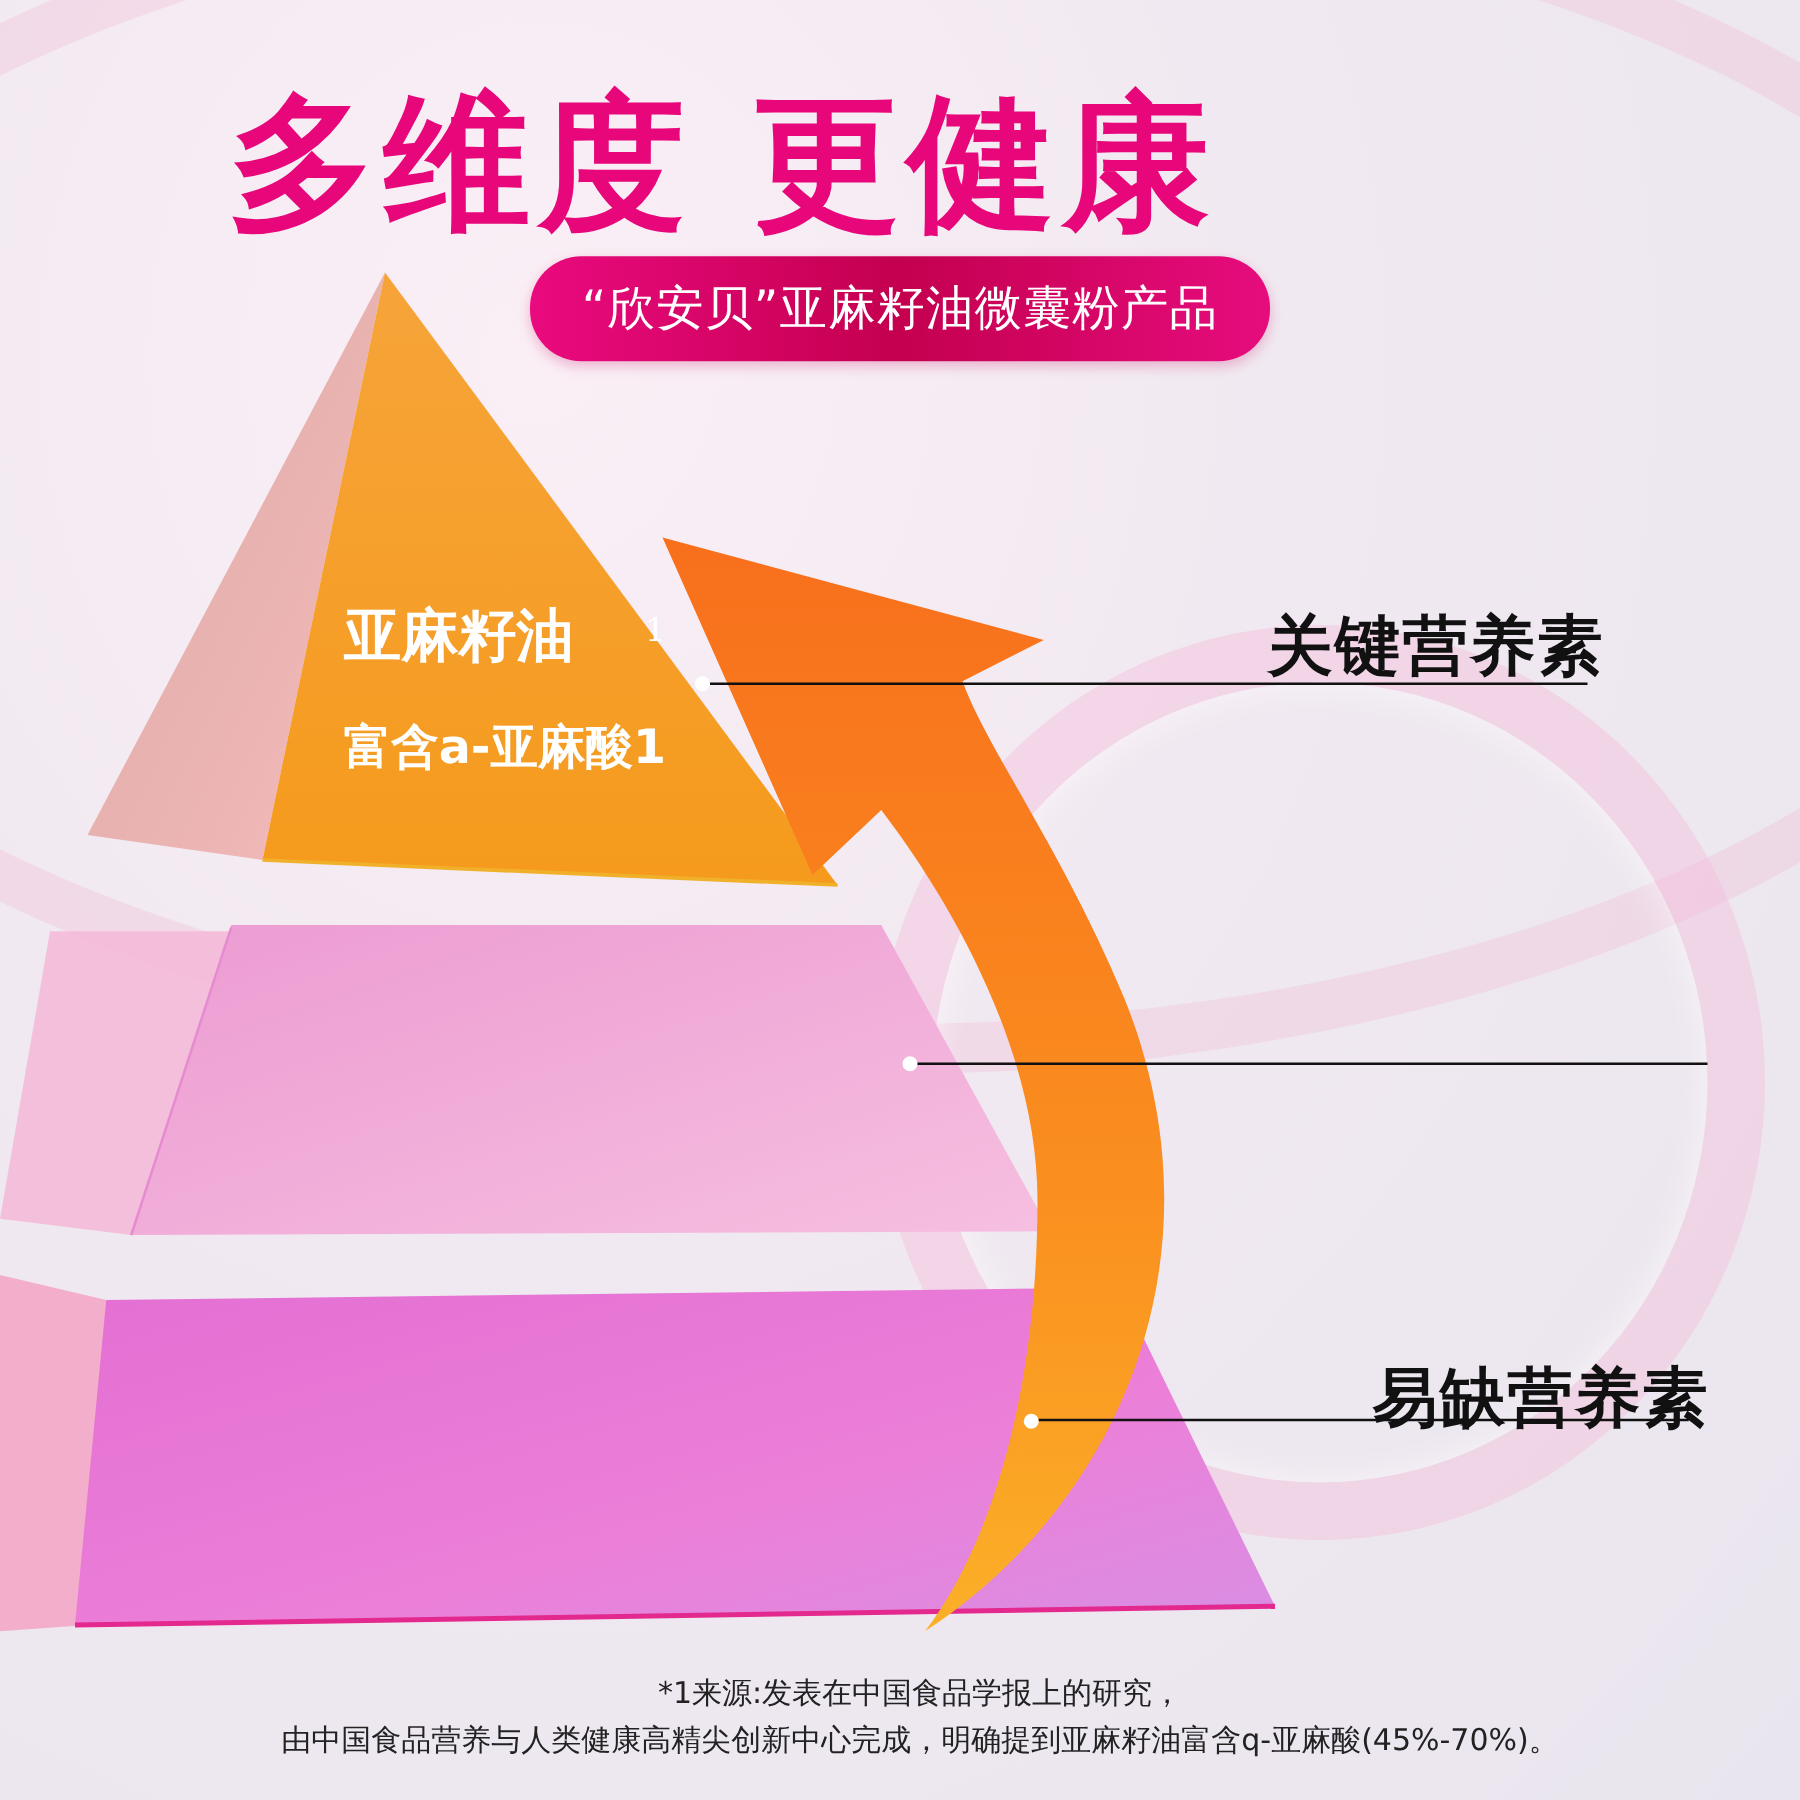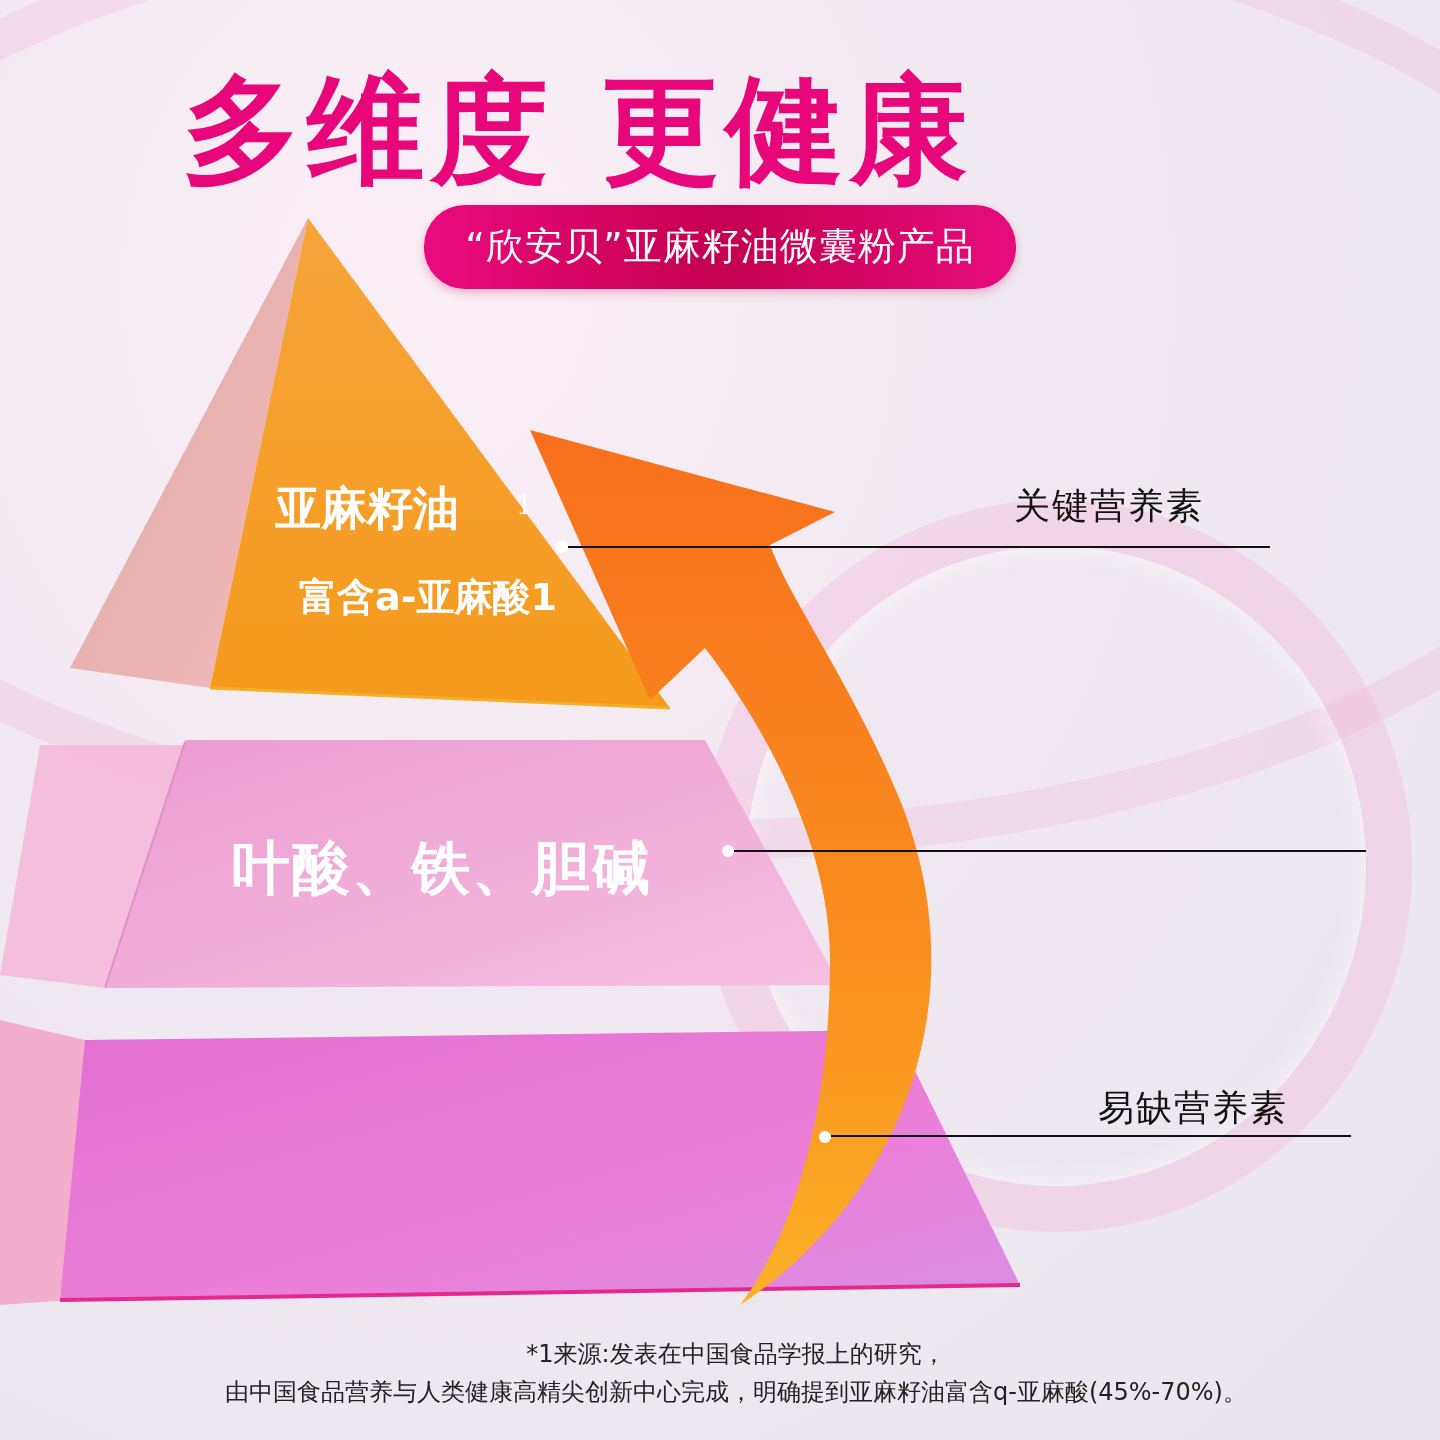--- a/index.html
+++ b/index.html
@@ -10,24 +10,24 @@
   .title{position:absolute;left:0;top:60px;width:1156px;text-align:center;
     font-weight:bold;font-size:118px;letter-spacing:6px;color:#e8077a;line-height:140px;}
   .pill{position:absolute;left:424px;top:205px;width:592px;height:84px;border-radius:41px;
     background:linear-gradient(90deg,#ea0a7f 0%,#c4004f 50%,#e60c7d 100%);
     color:#fff;font-size:38px;line-height:82px;text-align:center;letter-spacing:1px;
     box-shadow:0 4px 10px rgba(200,0,90,0.25);}
   svg.shapes{position:absolute;left:0;top:0;}
   .lbl{position:absolute;color:#fff;font-weight:bold;white-space:nowrap;}
   .lvl1-main{left:275px;top:478px;font-size:46px;}
   .lvl1-sup{left:516px;top:490px;font-size:26px;font-family:"DejaVu Serif",serif;font-weight:normal;color:#fff;}
-  .lvl1-sub{left:275px;top:572px;font-size:38px;margin-left:24px;}
+  .lvl1-sub{left:275px;top:572px;font-size:38px;}
   .lvl2{left:232px;top:830px;font-size:58px;letter-spacing:2px;}
   .lvl3{left:70px;top:1100px;width:800px;text-align:center;font-size:31px;line-height:44px;white-space:normal;}
-  .cat{position:absolute;color:#111;font-weight:normal;font-size:36px;letter-spacing:2px;}
+  .cat{position:absolute;color:#111;font-weight:bold;font-size:52px;letter-spacing:2px;}
   .line{position:absolute;height:2px;background:#111;}
   .dot{position:absolute;width:12px;height:12px;border-radius:50%;background:#fff;}
   .foot{position:absolute;left:0;width:1440px;text-align:center;color:#222;font-size:24px;margin-left:16px;}
 </style>
 </head>
 <body>
 
 <div class="canvas">
 
   <div class="swirl" style="left:-300px;top:-120px;width:1900px;height:900px;border:40px solid rgba(240,190,215,0.35);"></div>
@@ -86,21 +86,20 @@
     </g>
   </svg>
 
   <div class="lbl lvl1-main">亚麻籽油</div>
   <div class="lbl lvl1-sup">1</div>
   <div class="lbl lvl1-sub">富含a-亚麻酸1</div>
   <div class="dot" style="left:556px;top:541px;"></div>
   <div class="line" style="left:568px;top:546px;width:702px;"></div>
   <div class="cat" style="left:1014px;top:482px;">关键营养素</div>
 
-  <div class="lbl lvl2">叶酸、铁、胆碱</div>
   <div class="dot" style="left:722px;top:845px;"></div>
   <div class="line" style="left:734px;top:850px;width:632px;"></div>
 
   <div class="dot" style="left:819px;top:1131px;"></div>
   <div class="line" style="left:831px;top:1135px;width:520px;"></div>
   <div class="cat" style="left:1098px;top:1072px;margin-top:12px;">易缺营养素</div>
 
   <div class="foot" style="top:1338px;">*1来源:发表在中国食品学报上的研究，</div>
   <div class="foot" style="top:1376px;">由中国食品营养与人类健康高精尖创新中心完成，明确提到亚麻籽油富含q-亚麻酸(45%-70%)。</div>
 </div>

